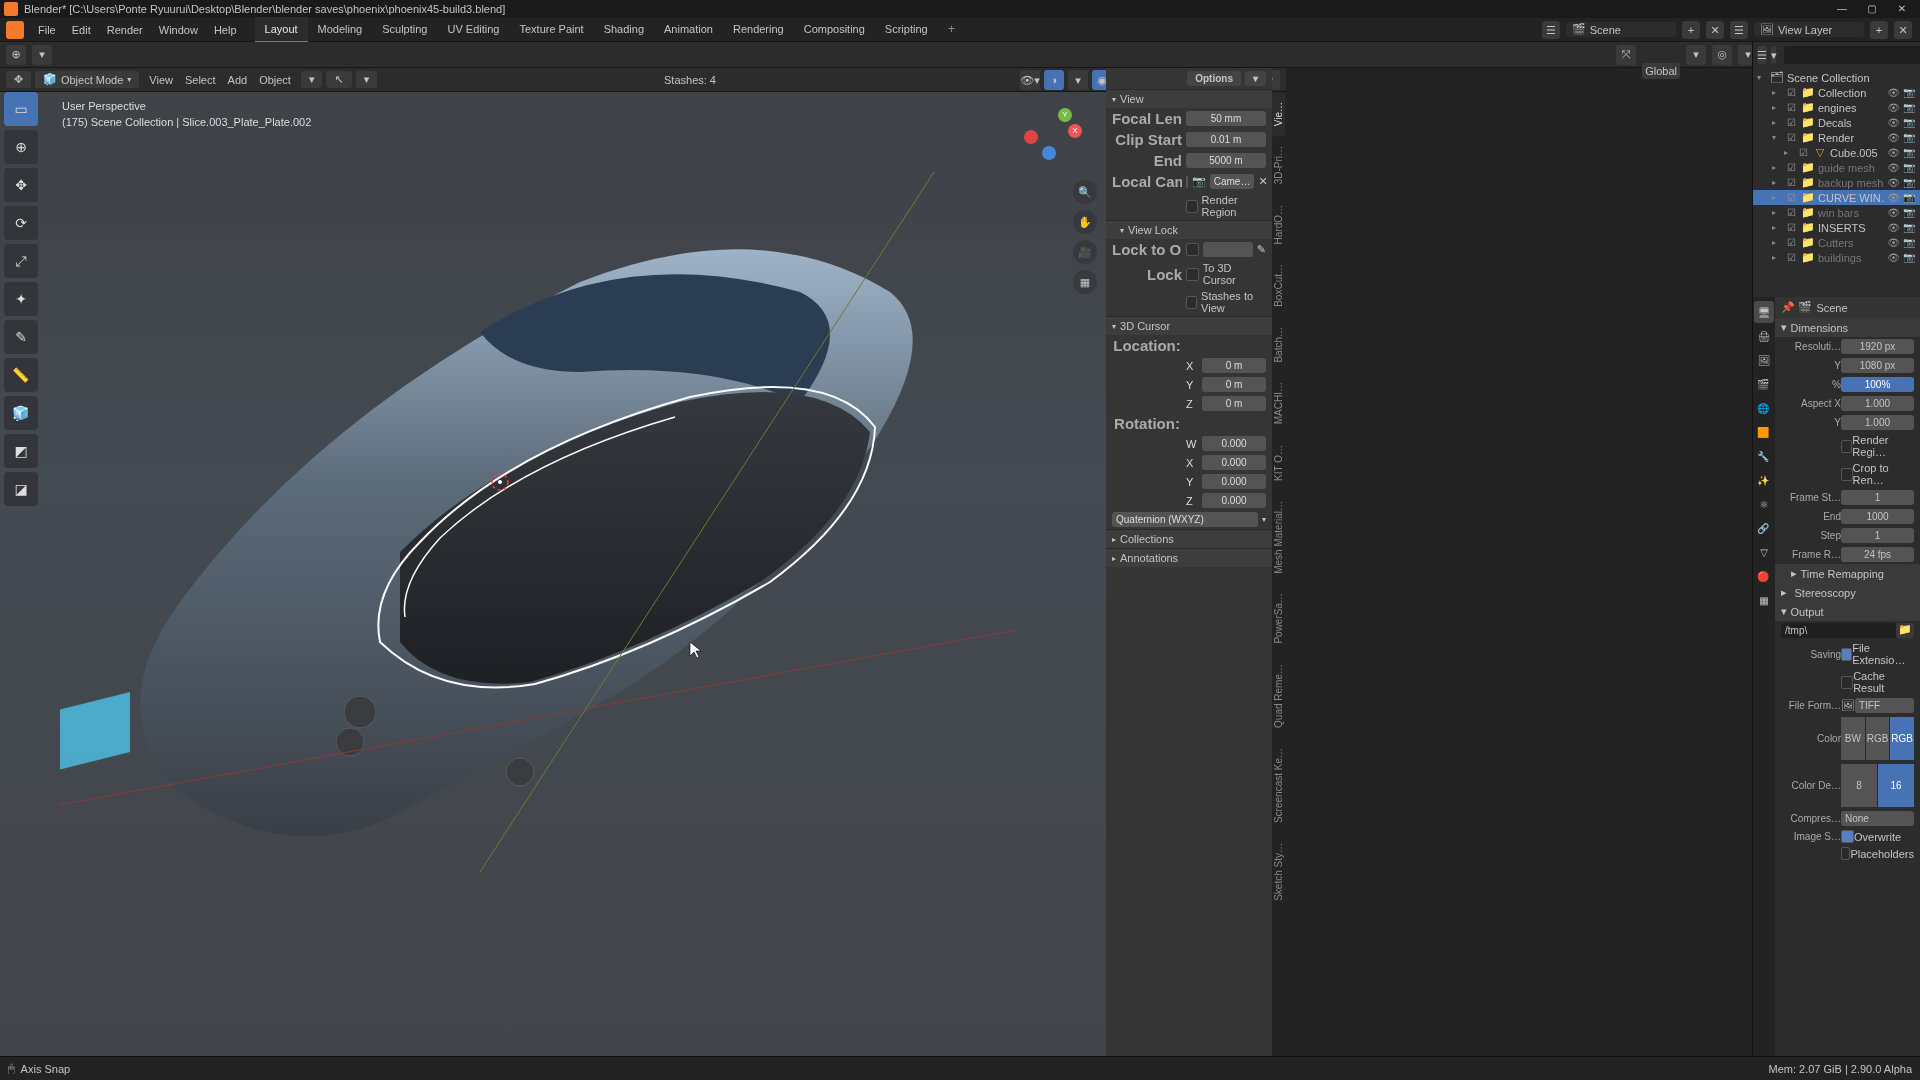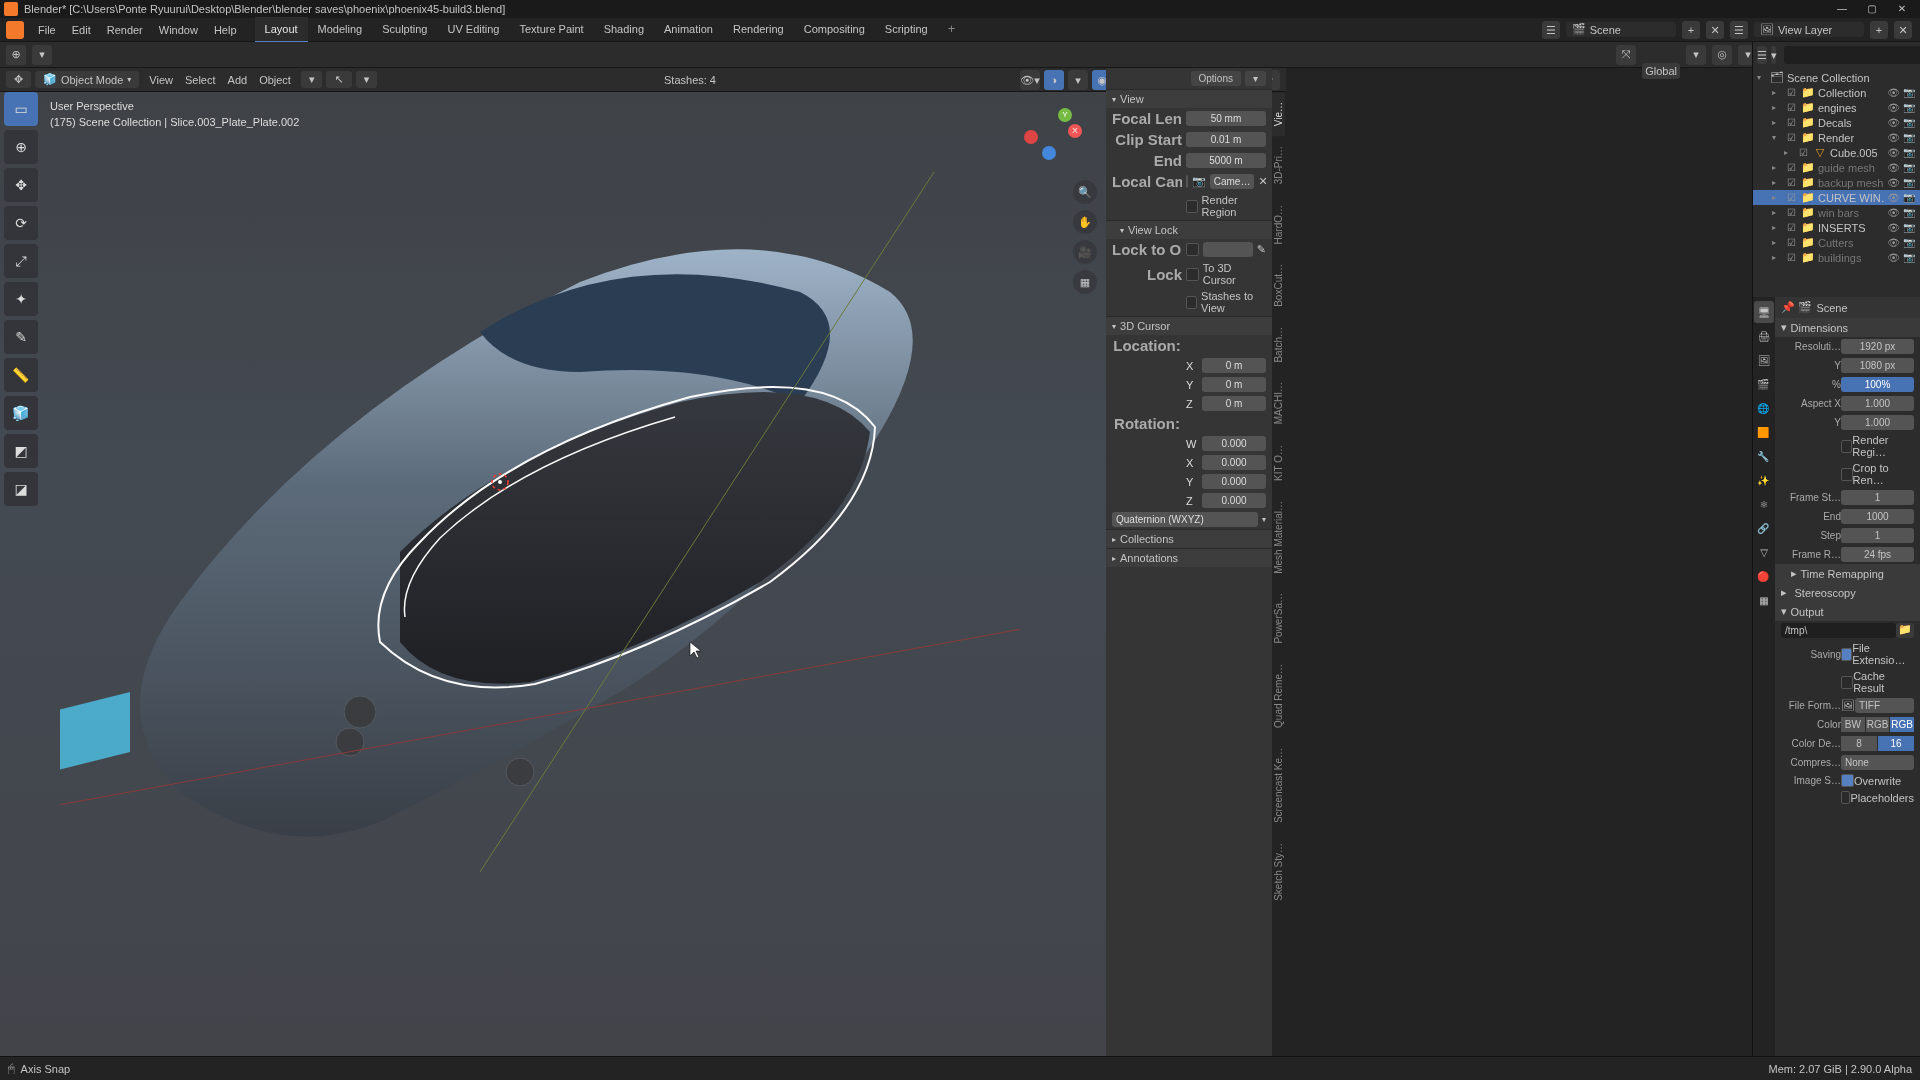--- a/index.html
+++ b/index.html
@@ -34,21 +34,21 @@
 #viewhead { position:absolute; top:68px; left:0; width:1286px; height:24px; background:#2c2c2c; display:flex; align-items:center; padding:0 6px; gap:4px; border-bottom:1px solid #161616; }
 #viewhead .dd { background:#3a3a3a; border-radius:3px; padding:2px 8px; display:flex; gap:4px; align-items:center; }
 #viewhead .dd span.arrow { font-size:8px; }
 #viewhead .m { padding:0 6px; }
 #viewhead .spacer { flex:1; }
 #viewhead .iconbtn { width:20px; height:20px; background:#3a3a3a; border-radius:3px; text-align:center; line-height:20px; }
 #viewhead .iconbtn.active { background:#4772b3; }
 
 
 #viewport { position:absolute; top:92px; left:0; width:1106px; bottom:24px; background:linear-gradient(#3f4247 0%, #444a52 40%, #42444a 100%); overflow:hidden; }
-#viewport .overlay-text { position:absolute; top:6px; left:50px; }
+#viewport .overlay-text { position:absolute; top:6px; left:62px; }
 #viewport .overlay-text div { line-height:16px; color:#ddd; }
 
 
 #lefttools { position:absolute; top:92px; left:4px; width:34px; display:flex; flex-direction:column; gap:4px; }
 #lefttools .tool { width:34px; height:34px; background:#33353a; border-radius:4px; display:flex; align-items:center; justify-content:center; font-size:14px; color:#ddd; }
 #lefttools .tool.active { background:#4772b3; }
 
 
 #vpright { position:absolute; top:92px; left:1070px; width:30px; display:flex; flex-direction:column; gap:6px; align-items:center; }
 #navgizmo { width:60px; height:60px; position:absolute; top:100px; left:1024px; }
@@ -63,21 +63,21 @@
 
 #npanel { position:absolute; top:68px; left:1106px; width:166px; bottom:24px; background:#353535; overflow-y:hidden; }
 #npanel .sect-h { display:flex; align-items:center; gap:4px; padding:3px 6px; background:#3d3d3d; border-top:1px solid #2a2a2a; }
 #npanel .sect-h span.tri { font-size:8px; }
 #npanel .row { display:flex; align-items:center; padding:2px 6px; gap:4px; }
 #npanel .row .lbl { flex:0 0 70px; text-align:right; color:#aaa; font-size:15px; overflow:hidden; white-space:nowrap;font-weight:bold; }
 #npanel .row .val { flex:1; background:#545454; border-radius:3px; padding:2px 4px; text-align:center; color:#ddd; font-size:10px; }
 #npanel .row .chk { width:13px; height:13px; background:#2c2c2c; border:1px solid #555; border-radius:2px; }
 #npanel .row.sub .axis { width:12px; color:#ddd; }
 #npanel .head-options { display:flex; justify-content:flex-end; padding:3px 6px; gap:4px; }
-#npanel .pillbtn { background:#444; border-radius:3px; padding:2px 8px; font-size:10px; }
+#npanel .pillbtn { background:#444; border-radius:3px; padding:2px 8px; font-size:10px;font-weight:bold; }
 
 
 
 #right { position:absolute; top:42px; right:0; width:168px; bottom:24px; display:flex; flex-direction:column; }
 #outliner { background:#2c2c2c; border-left:1px solid #111; flex:0 0 255px; overflow:hidden; }
 #outliner .ohead { height:26px; background:#2c2c2c; display:flex; align-items:center; gap:4px; padding:0 4px; }
 #outliner .ohead .sbtn { width:18px; height:18px; background:#3a3a3a; border-radius:3px; text-align:center; line-height:18px; }
 #outliner .ohead input { flex:0 0 24px; background:#1f1f1f; border:none; border-radius:3px; height:18px; color:#ccc; padding:0 4px; }
 #outliner .tree { padding:2px 0; font-size:10.5px; }
 #outliner .tn { display:flex; align-items:center; padding:1px 4px; gap:3px; }
@@ -95,21 +95,21 @@
 #props .body { flex:1; overflow:hidden; }
 #props .body .crumb { padding:4px 6px; display:flex; gap:4px; align-items:center; background:#343434; }
 #props .body .sect-h { display:flex; align-items:center; gap:4px; padding:3px 6px; background:#3a3a3a; }
 #props .body .row { display:flex; align-items:center; padding:2px 6px; }
 #props .body .row .lbl { flex:0 0 60px; text-align:right; color:#aaa; font-size:10px; overflow:hidden; white-space:nowrap; }
 #props .body .row .val { flex:1; background:#545454; border-radius:3px; padding:2px 4px; text-align:center; font-size:10px; }
 #props .body .row .val.blue { background:#4772b3; color:#fff; }
 #props .body .row .chk { width:13px; height:13px; background:#2a2a2a; border:1px solid #555; border-radius:2px; }
 #props .body .row .chk.on { background:#5680c2; }
 #props .body .seg { display:flex; gap:1px; flex:1; }
-#props .body .seg span { flex:1; background:#545454; text-align:center; padding:2px 0; font-size:10px; }
+#props .body .seg span { flex:1; background:#545454; text-align:center; padding:16px 0; font-size:10px; }
 #props .body .seg span.on { background:#4772b3; color:#fff; }
 #props .body .file { display:flex; gap:0; padding:2px 6px; }
 #props .body .file .path { flex:1; background:#1f1f1f; border-radius:3px; padding:2px 4px; font-size:10px; }
 #props .body .file .br { width:18px; background:#3a3a3a; border-radius:3px; text-align:center; }
 
 
 #status { position:absolute; bottom:0; left:0; right:0; height:24px; background:#232323; border-top:1px solid #111; display:flex; align-items:center; padding:0 8px; }
 #status .left { display:flex; gap:6px; align-items:center; }
 #status .right { margin-left:auto; }
 

